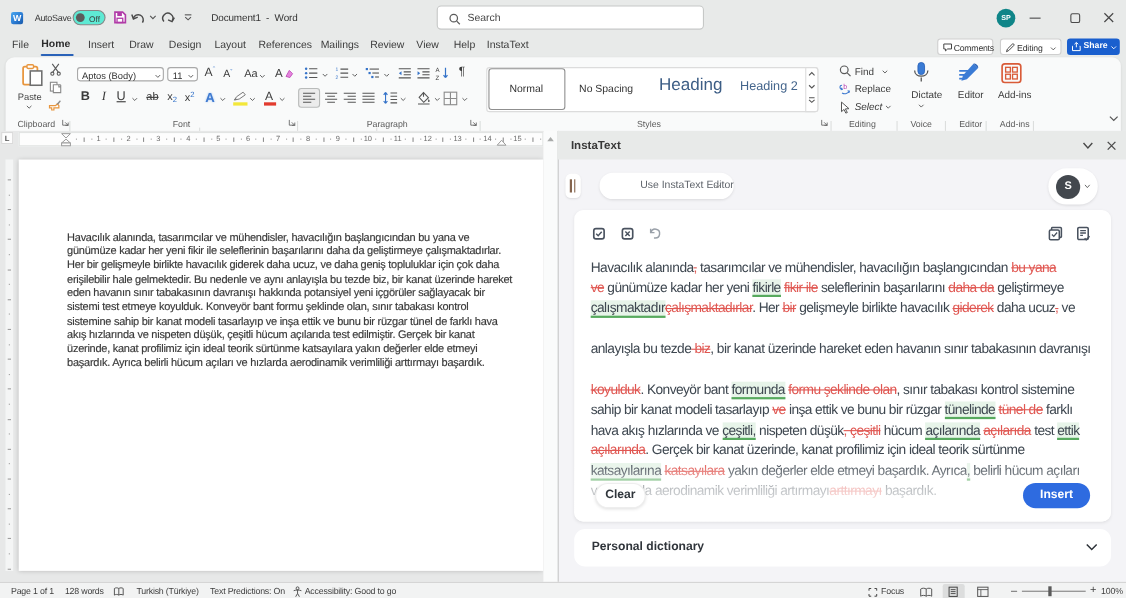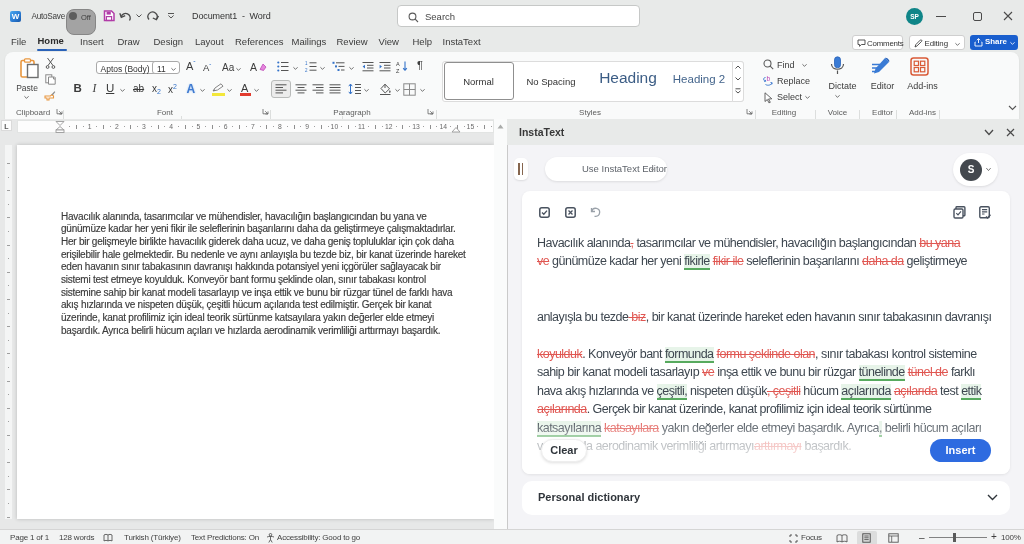--- a/index.html
+++ b/index.html
@@ -5,21 +5,21 @@
   * { margin:0; padding:0; box-sizing:border-box; }
   html,body { width:1024px; height:544px; overflow:hidden; }
   body { font-family:"Liberation Sans", sans-serif; position:relative; background:#e8eae9; }
   .abs, .t { position:absolute; }
   .t { white-space:nowrap; }
   svg { position:absolute; overflow:visible; }
   
   #wlogo { left:10px; top:11px; width:11px; height:11px; border-radius:2px;
     background:linear-gradient(135deg,#4aa8f0 0%,#2b7cd3 55%,#1858a8 100%);
     color:#fff; font-size:8px; font-weight:bold; text-align:center; line-height:11px; }
-  #toggle { left:66px; top:9px; width:30px; height:26px; border:1px solid #868686; border-radius:8px; background:#a3a3a3; }
+  #toggle { left:66px; top:9px; width:30px; height:14px; border:1px solid #868686; border-radius:8px; background:#5eead4; }
   #toggle .knob { position:absolute; left:2px; top:2px; width:8px; height:8px; border-radius:50%; background:#5c5c5c; }
   #toggle .off { position:absolute; left:14px; top:2.5px; font-size:7.5px; color:#3c3c3c; }
   #searchbox { left:397px; top:5px; width:243px; height:22px; background:#fff; border:1px solid #c6c8c7; border-radius:4px; }
   #spavatar { left:906px; top:8px; width:17px; height:17px; border-radius:50%; background:#0f8588;
     color:#fff; font-size:6.5px; font-weight:bold; text-align:center; line-height:17px; }
   #maxbox { left:973px; top:11.5px; width:9px; height:9px; border:1px solid #4a4a4a; border-radius:2px; }
   
   #ribbon { left:5px; top:52px; width:1014px; height:67px; background:#f9fafa; border-radius:8px 8px 0 0;
     box-shadow:0 1px 2px rgba(0,0,0,0.1); }
   .rsep { position:absolute; top:58px; width:1px; height:48px; background:#dcdedd; }
@@ -168,21 +168,21 @@
     <svg style="left:39px; top:38px;" width="12" height="11" viewBox="0 0 12 11">
       <path d="M1 6 L6.5 6 L8 4.5 L9.5 6 L9.5 8 L5 8 L5 10 L3 10 L3 8 L1 8 Z" fill="#fff" stroke="#e8963e" stroke-width="1.1"></path>
       <path d="M7.5 4.5 L10.5 1.2 L11.3 2 L8.8 5.2" fill="#8a8a8a" stroke="none"></path>
     </svg>
     <div class="glabel" style="left:9px; width:38px; text-align:center;">Clipboard</div>
     <svg style="left:51px; top:56px;" width="7" height="7" viewBox="0 0 7 7">
       <path d="M1 1 V5.8 H5.8 M3.2 3.2 L6 6 M6 3.4 V6 H3.4" fill="none" stroke="#666" stroke-width="0.8"></path>
     </svg>
     <div class="rsep" style="left:58px;"></div>
 
-    <div class="combo" style="left:64.5px; top:8.8px; width:79.5px; height:13.5px;margin-left:26px;">
+    <div class="combo" style="left:64.5px; top:8.8px; width:79.5px; height:13.5px;">
       <span class="t" style="left:4px; top:2.2px;">Aptos (Body)</span>
       <svg class="chev" style="left:70px; top:5px;" width="6" height="4" viewBox="0 0 6 4">
         <path d="M0.5 0.5 L3 3 L5.5 0.5" fill="none" stroke="#555" stroke-width="1"></path>
       </svg>
     </div>
     <div class="combo" style="left:147px; top:8.8px; width:27.5px; height:13.5px;">
       <span class="t" style="left:4px; top:2.2px;">11</span>
       <svg class="chev" style="left:18px; top:5px;" width="6" height="4" viewBox="0 0 6 4">
         <path d="M0.5 0.5 L3 3 L5.5 0.5" fill="none" stroke="#555" stroke-width="1"></path>
       </svg>
@@ -347,21 +347,21 @@
     </svg>
     <svg style="left:757px; top:23px;" width="12" height="11" viewBox="0 0 12 11">
       <path d="M3.5 2.5 C1 2.5 1 6 3.5 6 M3 4.8 L3.7 6.2 L2.3 6.6" fill="none" stroke="#3f7ad0" stroke-width="1"></path>
       <text x="4.5" y="6" font-size="6.5" fill="#b83cb0" font-family="Liberation Sans">b</text>
       <path d="M3.5 9.5 C6 11 9 10 10 8 M9.7 9.5 L10.2 7.8 L8.5 7.5" fill="none" stroke="#3f7ad0" stroke-width="1"></path>
     </svg>
     <div class="t" style="left:772px; top:23.5px; font-size:9px; color:#3b3b3b;">Replace</div>
     <svg style="left:759px; top:39.5px;" width="9" height="11" viewBox="0 0 9 11">
       <path d="M1 0.8 L7.8 6.8 L4.5 7 L6.3 10.3 L4.9 10.8 L3.3 7.5 L1 9.5 Z" fill="#fff" stroke="#555" stroke-width="0.9"></path>
     </svg>
-    <div class="t" style="left:772px; top:39.5px; font-size:9px; color:#3b3b3b;">Select</div>
+    <div class="t" style="left:772px; top:39.5px; font-size:9px; color:#3b3b3b;font-style:italic;">Select</div>
     <svg class="chev" style="left:800px; top:43px;" width="6" height="4" viewBox="0 0 6 4">
       <path d="M0.5 0.5 L3 3 L5.5 0.5" fill="none" stroke="#555" stroke-width="1"></path>
     </svg>
     <div class="glabel" style="left:759px; width:40px; text-align:center;">Editing</div>
     <div class="rsep" style="left:809.5px;"></div>
 
     <svg style="left:824px; top:4px;" width="17" height="20" viewBox="0 0 17 20">
       <rect x="5.5" y="0.8" width="6" height="11" rx="3" fill="#3a7bd5" stroke="#2a62b8" stroke-width="0.8"></rect>
       <path d="M2.5 8 C2.5 15 14.5 15 14.5 8" fill="none" stroke="#555" stroke-width="1.2"></path>
       <path d="M8.5 14.5 V18" stroke="#555" stroke-width="1.2"></path>
@@ -566,21 +566,21 @@
         <path d="M3.3 7.2 L5 8.9 L8 5.4" fill="none" stroke="#49525f" stroke-width="1.2"></path>
       </svg>
       <svg style="left:456.5px; top:15px;" width="12" height="13" viewBox="0 0 12 13">
         <rect x="0.8" y="0.8" width="9.5" height="11" rx="1.2" fill="none" stroke="#49525f" stroke-width="1.4"></rect>
         <path d="M3 3.6 H8.2 M3 5.8 H8.2 M3 8 H5.5" stroke="#49525f" stroke-width="1.2"></path>
         <path d="M7 10.5 L8.5 12 L11.5 8.8" fill="none" stroke="#49525f" stroke-width="1.3"></path>
       </svg>
       <div id="ptext">
 <span>Havacılık alanında<span class="del">,</span> tasarımcılar ve mühendisler, havacılığın başlangıcından <span class="del">bu yana</span></span><br>
 <span><span class="del">ve</span> günümüze kadar her yeni <span class="ins">fikirle</span> <span class="del">fikir ile</span> seleflerinin başarılarını <span class="del">daha da</span> geliştirmeye</span><br>
-<br>
+<span><span class="ins">çalışmaktadır</span><span class="del">çalışmaktadırlar</span>. Her <span class="del">bir</span> gelişmeyle birlikte havacılık <span class="del">giderek</span> daha ucuz<span class="del">,</span> ve</span><br>
 <br>
 <span>anlayışla bu tezde<span class="del">&nbsp;biz</span>, bir kanat üzerinde hareket eden havanın sınır tabakasının davranışı</span><br>
 <br>
 <span><span class="del">koyulduk</span>. Konveyör bant <span class="ins">formunda</span> <span class="del">formu şeklinde olan</span>, sınır tabakası kontrol sistemine</span><br>
 <span>sahip bir kanat modeli tasarlayıp <span class="del">ve</span> inşa ettik ve bunu bir rüzgar <span class="ins">tünelinde</span> <span class="del">tünel de</span> farklı</span><br>
 <span>hava akış hızlarında ve <span class="ins">çeşitli,</span> nispeten düşük<span class="del">, çeşitli</span> hücum <span class="ins">açılarında</span> <span class="del">açılarıda</span> test <span class="ins">ettik</span></span><br>
 <span><span class="del">açılarında</span>. Gerçek bir kanat üzerinde, kanat profilimiz için ideal teorik sürtünme</span><br>
 <span><span class="ins">katsayılarına</span> <span class="del">katsayılara</span> yakın değerler elde etmeyi başardık. Ayrıca<span class="ins">,</span> belirli hücum açıları</span><br>
 <span>ve hızlarda aerodinamik verimliliği artırmayı<span class="del">arttırmayı</span> başardık.</span>
       </div>

